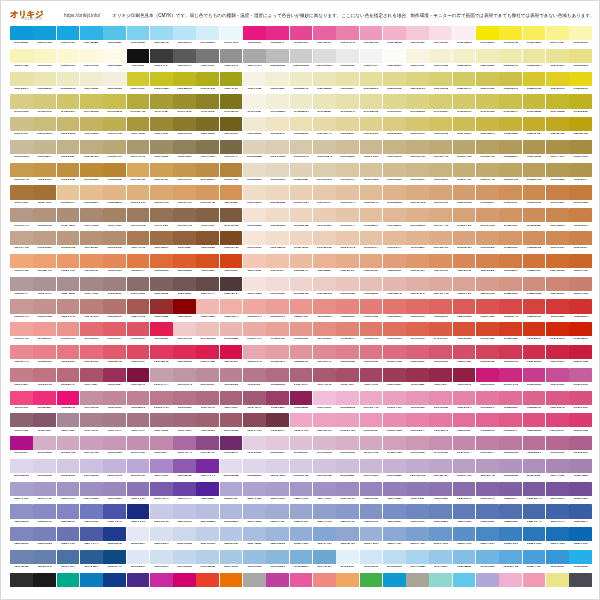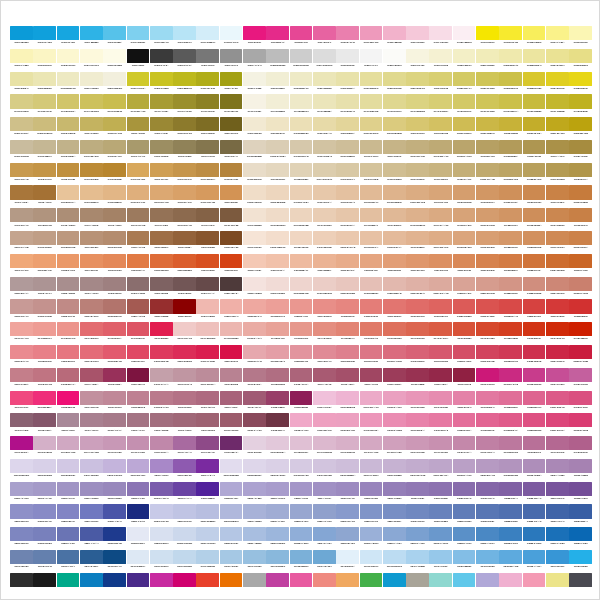--- a/index.html
+++ b/index.html
@@ -71,20 +71,28 @@
     overflow:hidden;white-space:nowrap;
     transform:scaleY(0.88);
     transform-origin:center top;
   }
 </style>
 </head>
 <body>
 
 <div id="page">
 
+  <div id="header">
+    <div id="logo">
+      <div class="mark">オリキジ</div>
+      <div class="sub">ORIKIJI PRINT</div>
+    </div>
+    <div id="url">https://orikiji.info/</div>
+    <div id="notice">オリキジ印刷色見本（CMYK）です。同じ色でもものの種類・温度・湿度によって色合いが微妙に異なります。ここにない色を指定される場合、制作環境・モニターの差で画面では表現できても弊社では表現できない色域もあります。</div>
+  </div>
 
   <div id="grid">
       <div class="cell">
         <div class="chip" style="background: rgb(11, 155, 216);"></div>
         <div class="code">C0101 0B9BD8</div>
       </div>
       <div class="cell">
         <div class="chip" style="background: rgb(15, 160, 220);"></div>
         <div class="code">C0102 0FA0DC</div>
       </div>

